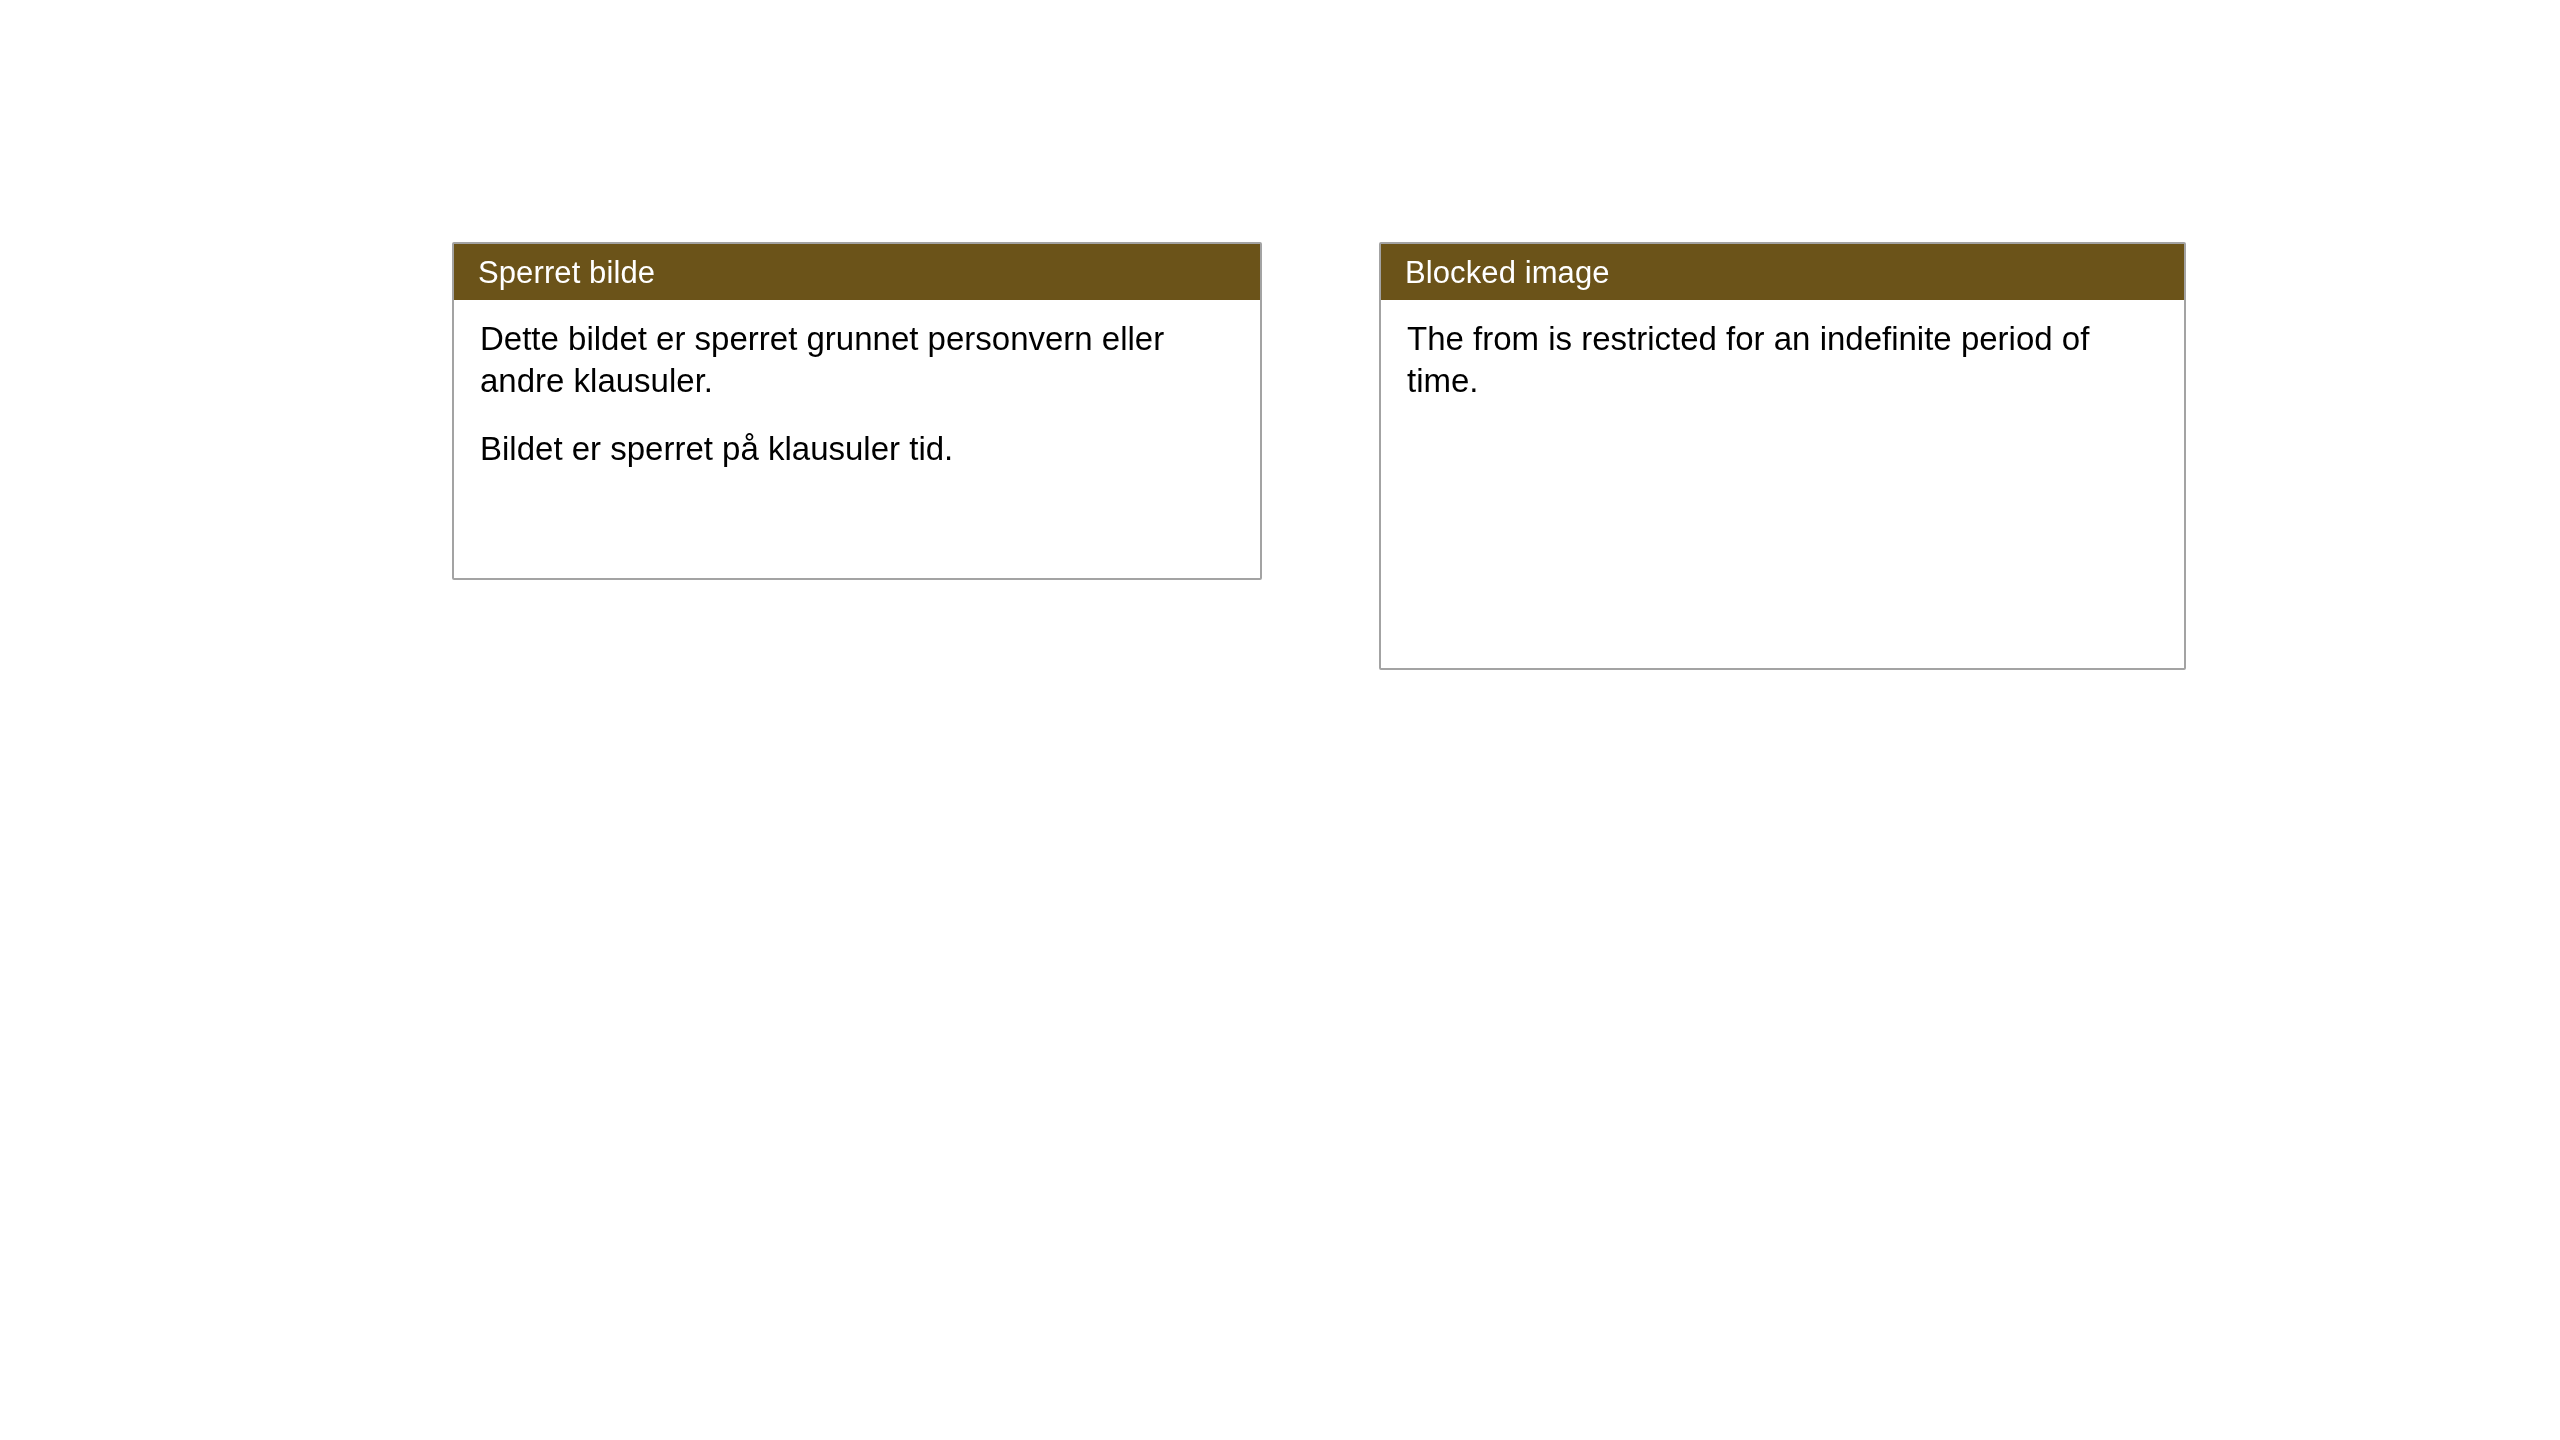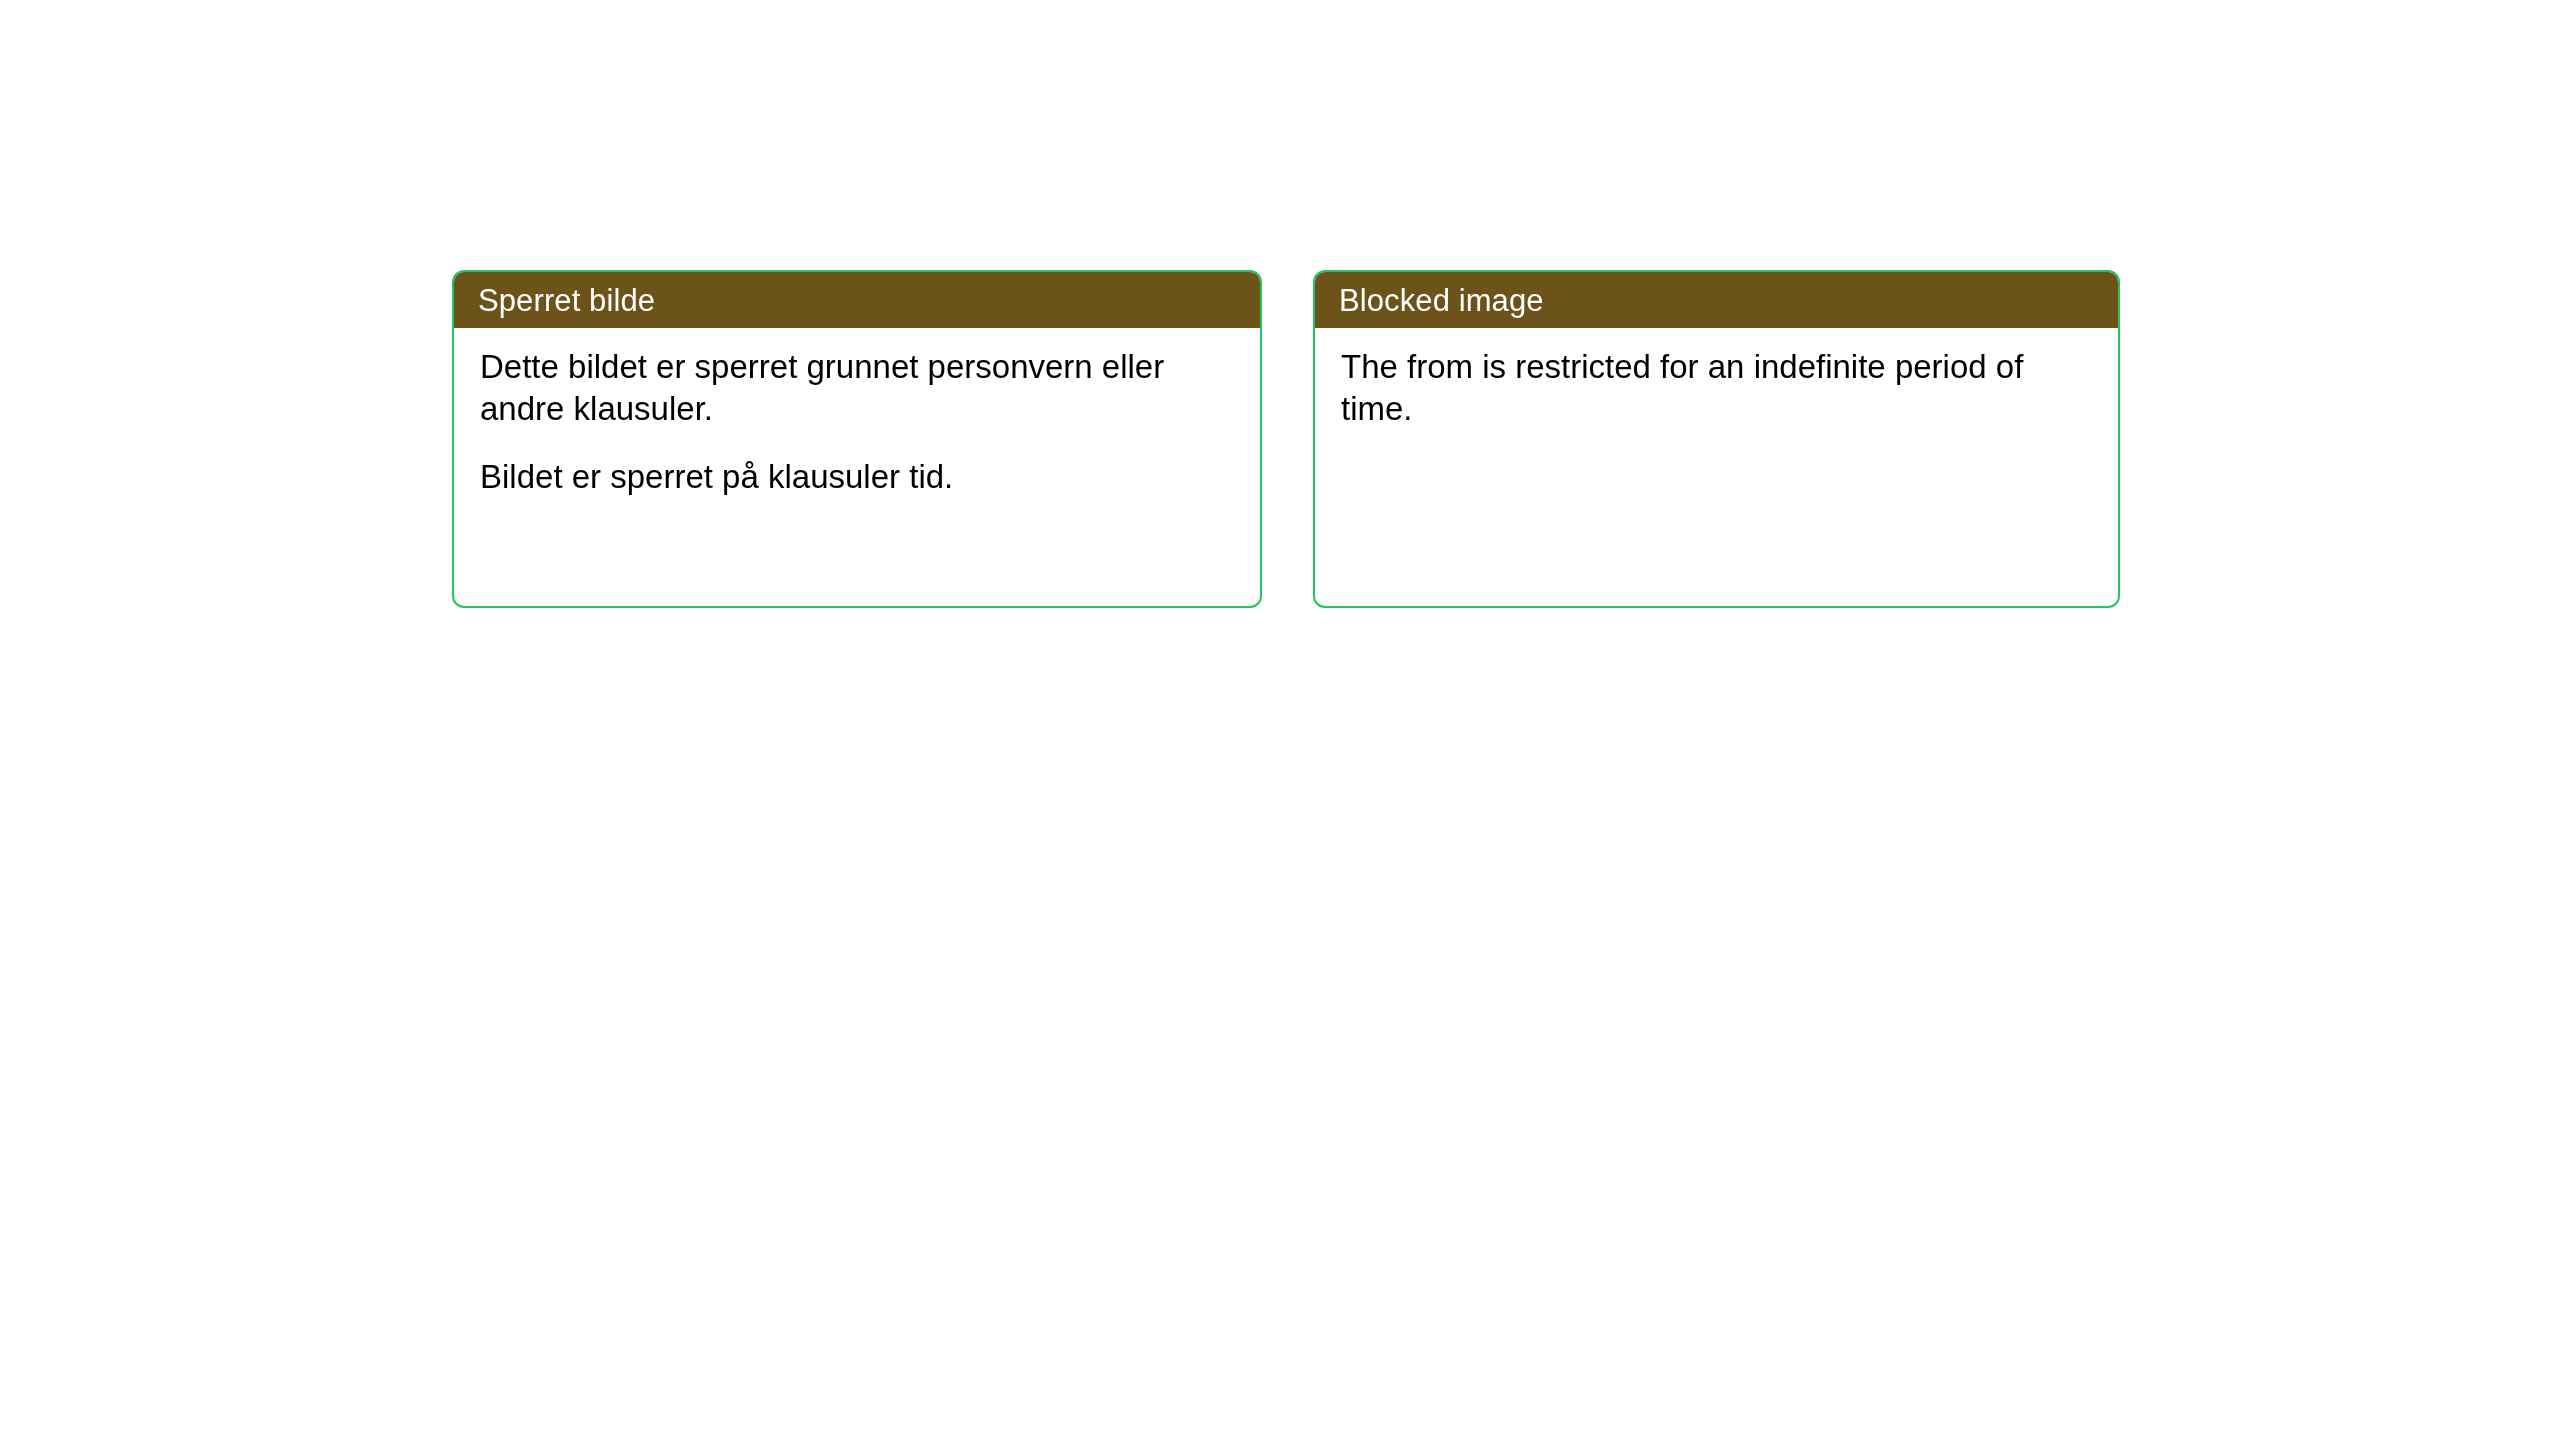--- a/index.html
+++ b/index.html
@@ -19,38 +19,37 @@
     position: relative;
     width: 2560px;
     height: 1440px;
     background: #ffffff;
   }
 
   .notice-card {
     position: absolute;
     box-sizing: border-box;
     background: #ffffff;
-    border: 2px solid #22c55e;
-    border-radius: 12px;
+    border: 2px solid #a3a3a3;
+    border-radius: 2px;
     overflow: hidden;
-    margin-top: 28px;
   }
 
   .notice-card.card-no {
     left: 452px;
     top: 242px;
     width: 810px;
     height: 338px;
   }
 
   .notice-card.card-en {
-    left: 1313px;
+    left: 1379px;
     top: 242px;
     width: 807px;
-    height: 338px;
+    height: 428px;
   }
 
   .card-header {
     height: 56px;
     background: #6b5319;
     display: flex;
     align-items: center;
     padding: 0 0 0 24px;
     box-sizing: border-box;
   }

